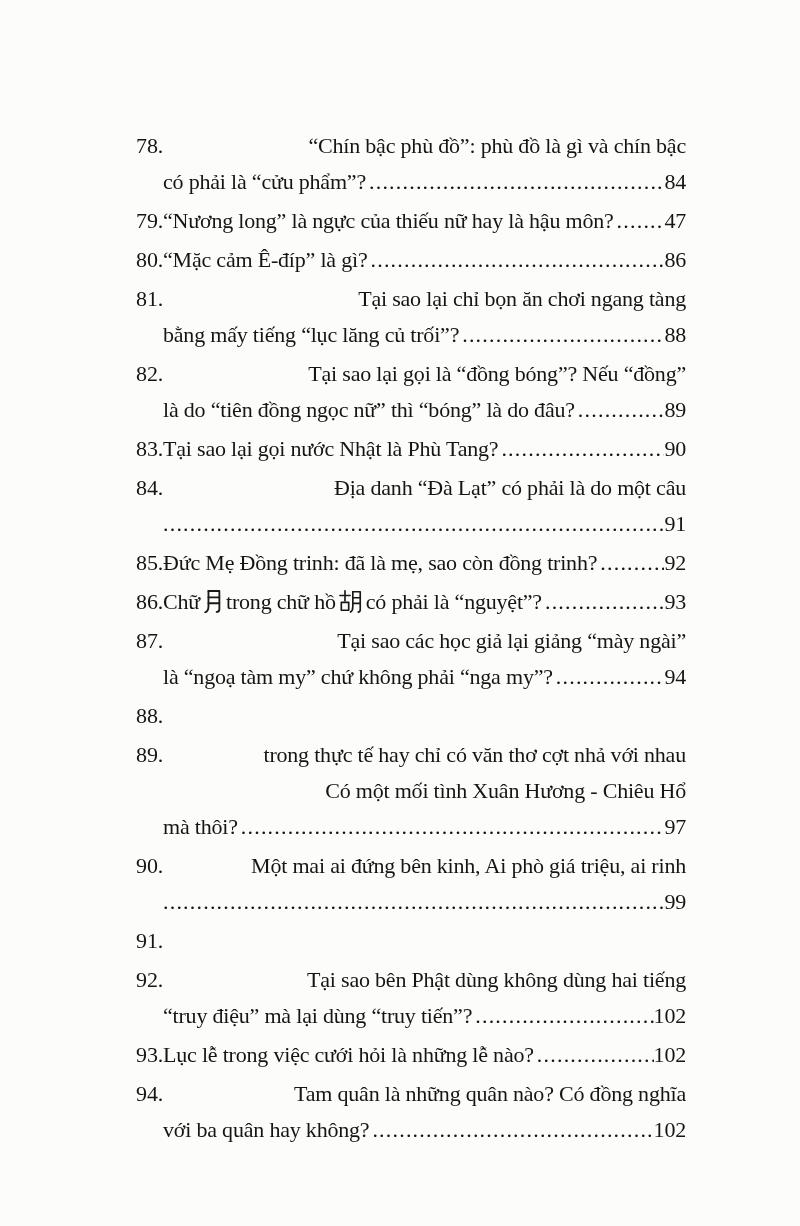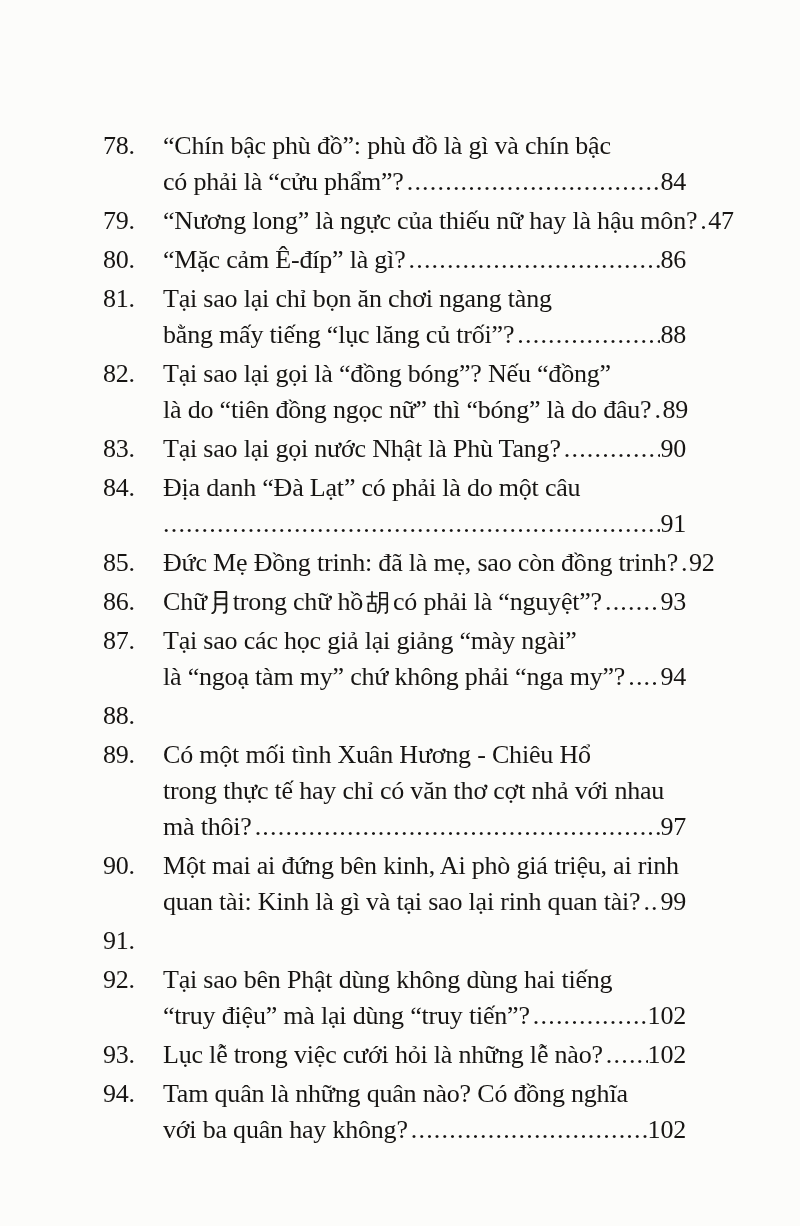--- a/index.html
+++ b/index.html
@@ -12,23 +12,24 @@
   }
   .toc{
     box-sizing:border-box;
     padding:128px 0 0 103px;
     width:686px;
   }
   .entry{
     display:flex;
     align-items:flex-start;
     margin-bottom:3px;
-    font-size:26px;
+    font-size:22px;
     line-height:36px;
     letter-spacing:-0.2px;
+    text-align:right;
   }
   .num{
     flex:none;
     width:60px;
   }
   .body{
     flex:1;
     min-width:0;
   }
   .line{ white-space:nowrap; }
@@ -201,36 +202,35 @@
     </div>
   </div>
 
   <div class="entry">
     <span class="num">88.</span>
   </div>
 
   <div class="entry">
     <span class="num">89.</span>
     <div class="body">
+      <div class="line">trong thực tế hay chỉ có văn thơ cợt nhả với nhau</div>
       <div class="line">Có một mối tình Xuân Hương - Chiêu Hổ</div>
-      <div class="line">trong thực tế hay chỉ có văn thơ cợt nhả với nhau</div>
       <div class="lastline">
         <span class="text">mà thôi?</span>
           <span class="dots"></span>
           <span class="page">97</span>
       </div>
     </div>
   </div>
 
   <div class="entry">
     <span class="num">90.</span>
     <div class="body">
       <div class="line">Một mai ai đứng bên kinh, Ai phò giá triệu, ai rinh</div>
       <div class="lastline">
-        <span class="text">quan tài: Kinh là gì và tại sao lại rinh quan tài?</span>
           <span class="dots"></span>
           <span class="page">99</span>
       </div>
     </div>
   </div>
 
   <div class="entry">
     <span class="num">91.</span>
   </div>
 

